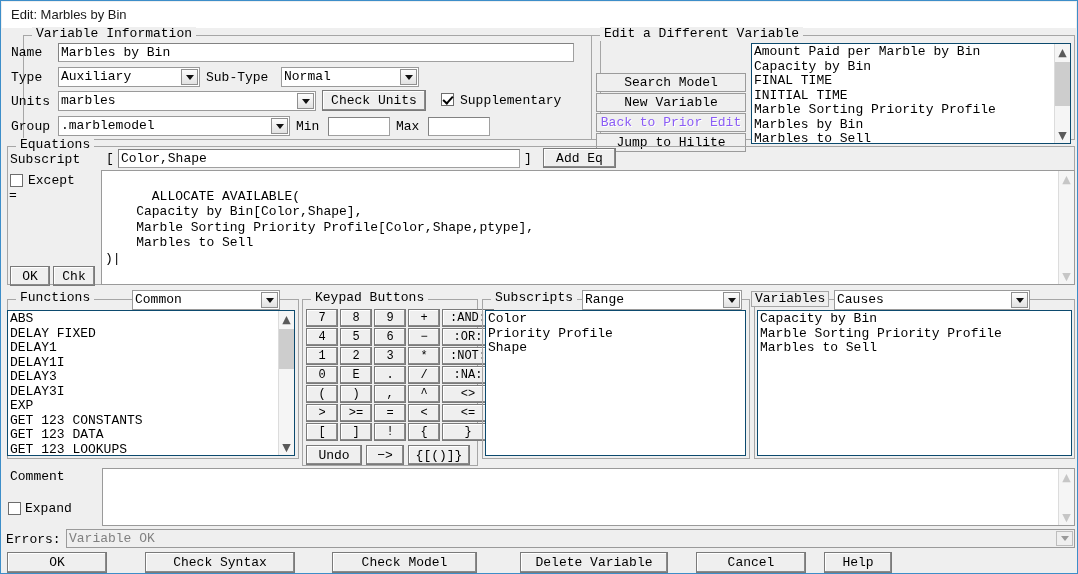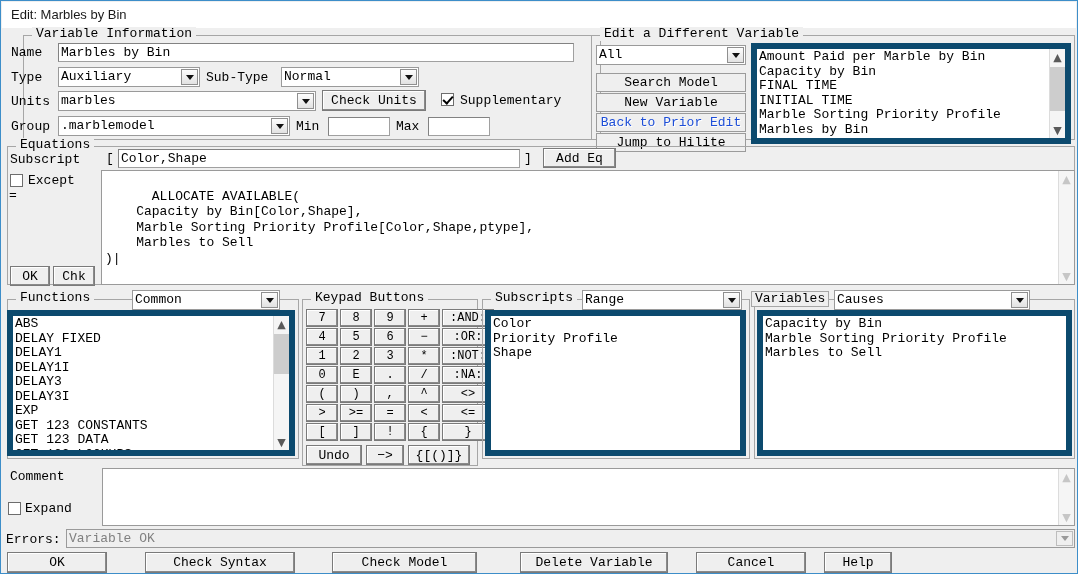--- a/index.html
+++ b/index.html
@@ -72,26 +72,26 @@
     position:absolute; box-sizing:border-box;
     background:#efefef;
     border:1px solid #7a7a7a;
     box-shadow: inset -1px -1px 0 #8a8a8a, inset 1px 1px 0 #ffffff;
     font-family:"Liberation Mono","DejaVu Sans Mono",monospace;
     font-size:13px; color:#000;
     display:flex; align-items:center; justify-content:center;
     cursor:default; white-space:nowrap;
   }
   .btn.flat { box-shadow:none; border:1px solid #9b9b9b;margin-top:8px; }
-  .btn.dis { color:#1d4ed8; text-shadow:1px 1px 0 #ffffff; }
+  .btn.dis { color:#8b5cf6; text-shadow:1px 1px 0 #ffffff; }
 
   
   .list {
     position:absolute; box-sizing:border-box;
-    background:#ffffff; border:6px solid #0c4a6e;
+    background:#ffffff; border:1px solid #0c4a6e;
     overflow:hidden;
     font-family:"Liberation Mono","DejaVu Sans Mono",monospace;
     font-size:13px;
   }
   .list ul { list-style:none; margin:0; padding:1px 0 0 2px; }
   .list li { line-height:14.5px; white-space:nowrap; }
 
   
   .sb { position:absolute; width:16px; box-sizing:border-box; background:#f5f5f5; border-left:1px solid #dcdcdc; }
   .sb .up, .sb .dn { position:absolute; left:0; right:0; height:16px; display:flex; align-items:center; justify-content:center; }
@@ -167,26 +167,20 @@
     </div>
     <span class="lbl" style="left:294px; top:91px;">Min</span>
     <div class="tf" style="left:326px; top:89px; width:62px; height:19px;"></div>
     <span class="lbl" style="left:394px; top:91px;">Max</span>
     <div class="tf" style="left:426px; top:89px; width:62px; height:19px;"></div>
 
     <div class="grp" style="left:589px; top:7px; width:484px; height:105px;">
       <span class="cap">Edit a Different Variable</span>
     </div>
 
-    <div class="cb" style="left:594px; top:17px; width:150px; height:20px;">
-      <span>All</span>
-      <span class="arrowbtn">
-          <i></i>
-        </span>
-    </div>
     <div class="btn flat" style="left:594px; top:37px; width:150px; height:19px;">Search Model</div>
     <div class="btn flat" style="left:594px; top:57px; width:150px; height:19px;">New Variable</div>
     <div class="btn flat dis" style="left:594px; top:77px; width:150px; height:19px;">Back to Prior Edit</div>
     <div class="btn flat" style="left:594px; top:97px; width:150px; height:19px;text-align:right;">Jump to Hilite</div>
 
     <div class="list" style="left:749px; top:15px; width:320px; height:101px;">
       <ul>
           <li>Amount Paid per Marble by Bin</li>
           <li>Capacity by Bin</li>
           <li>FINAL TIME</li>

